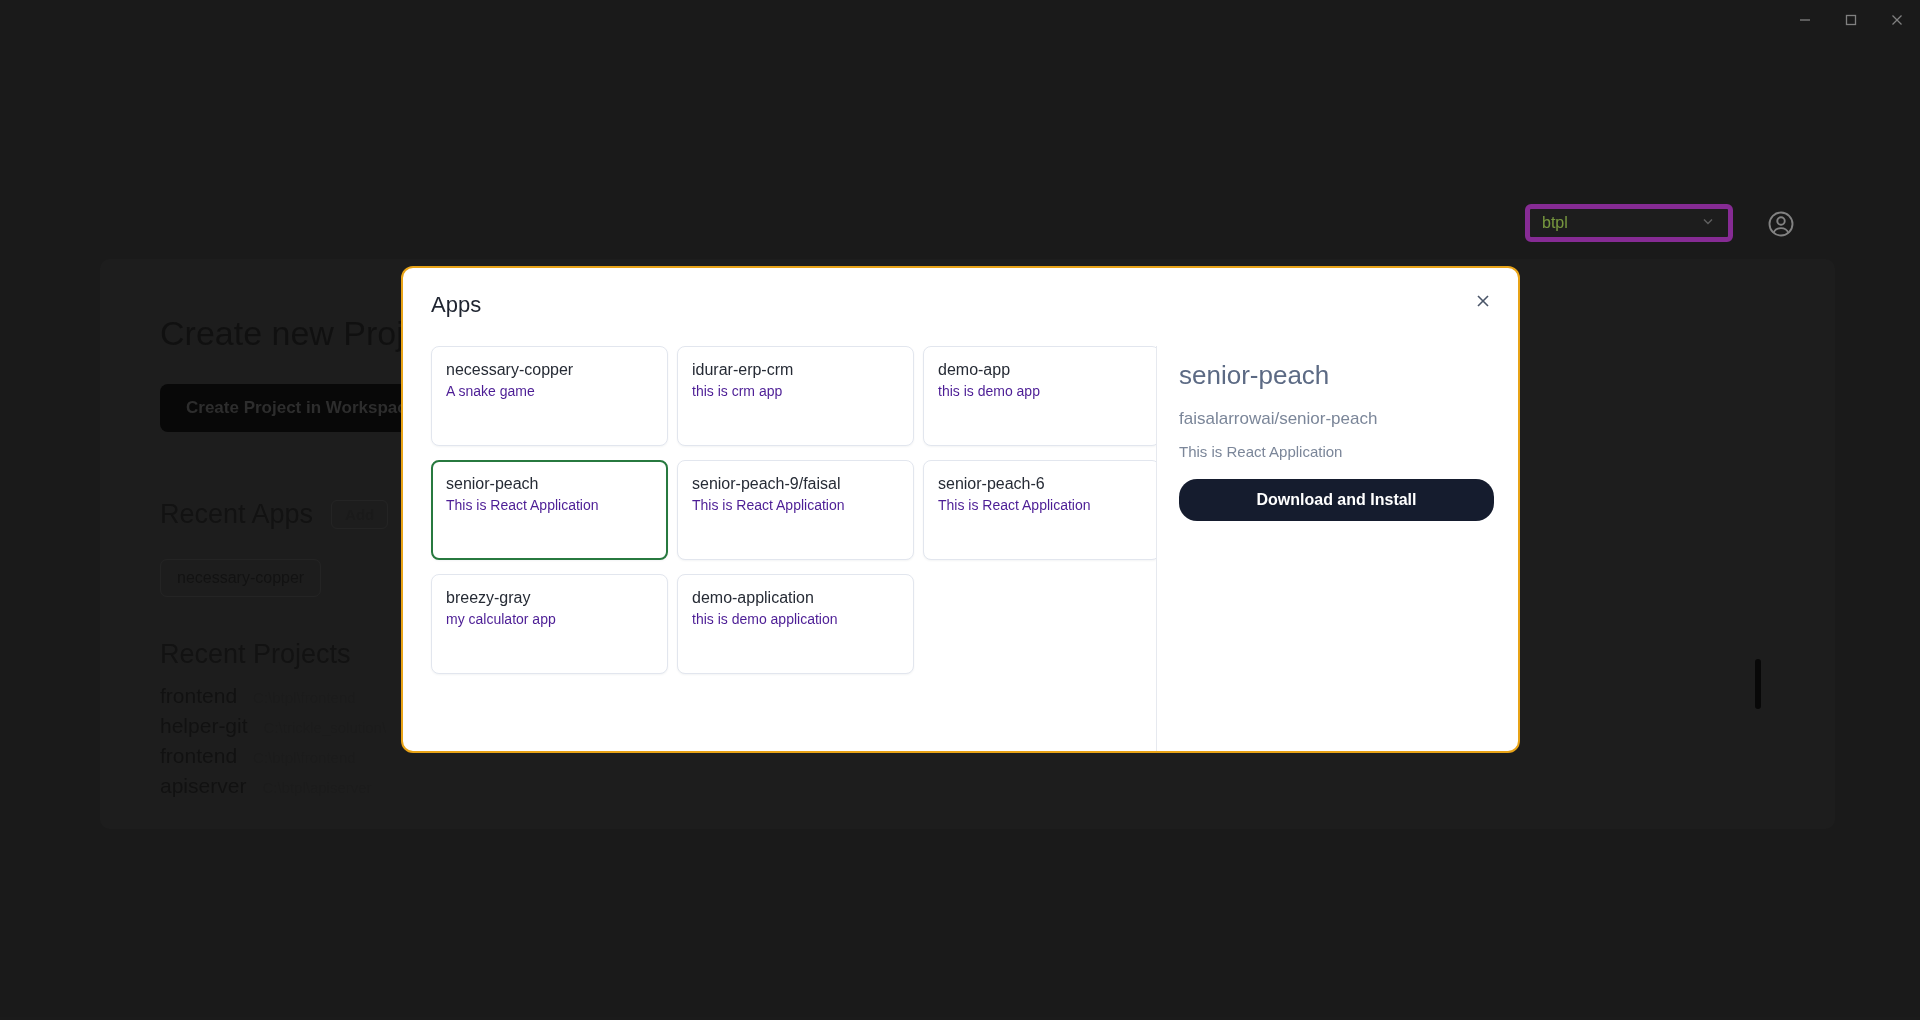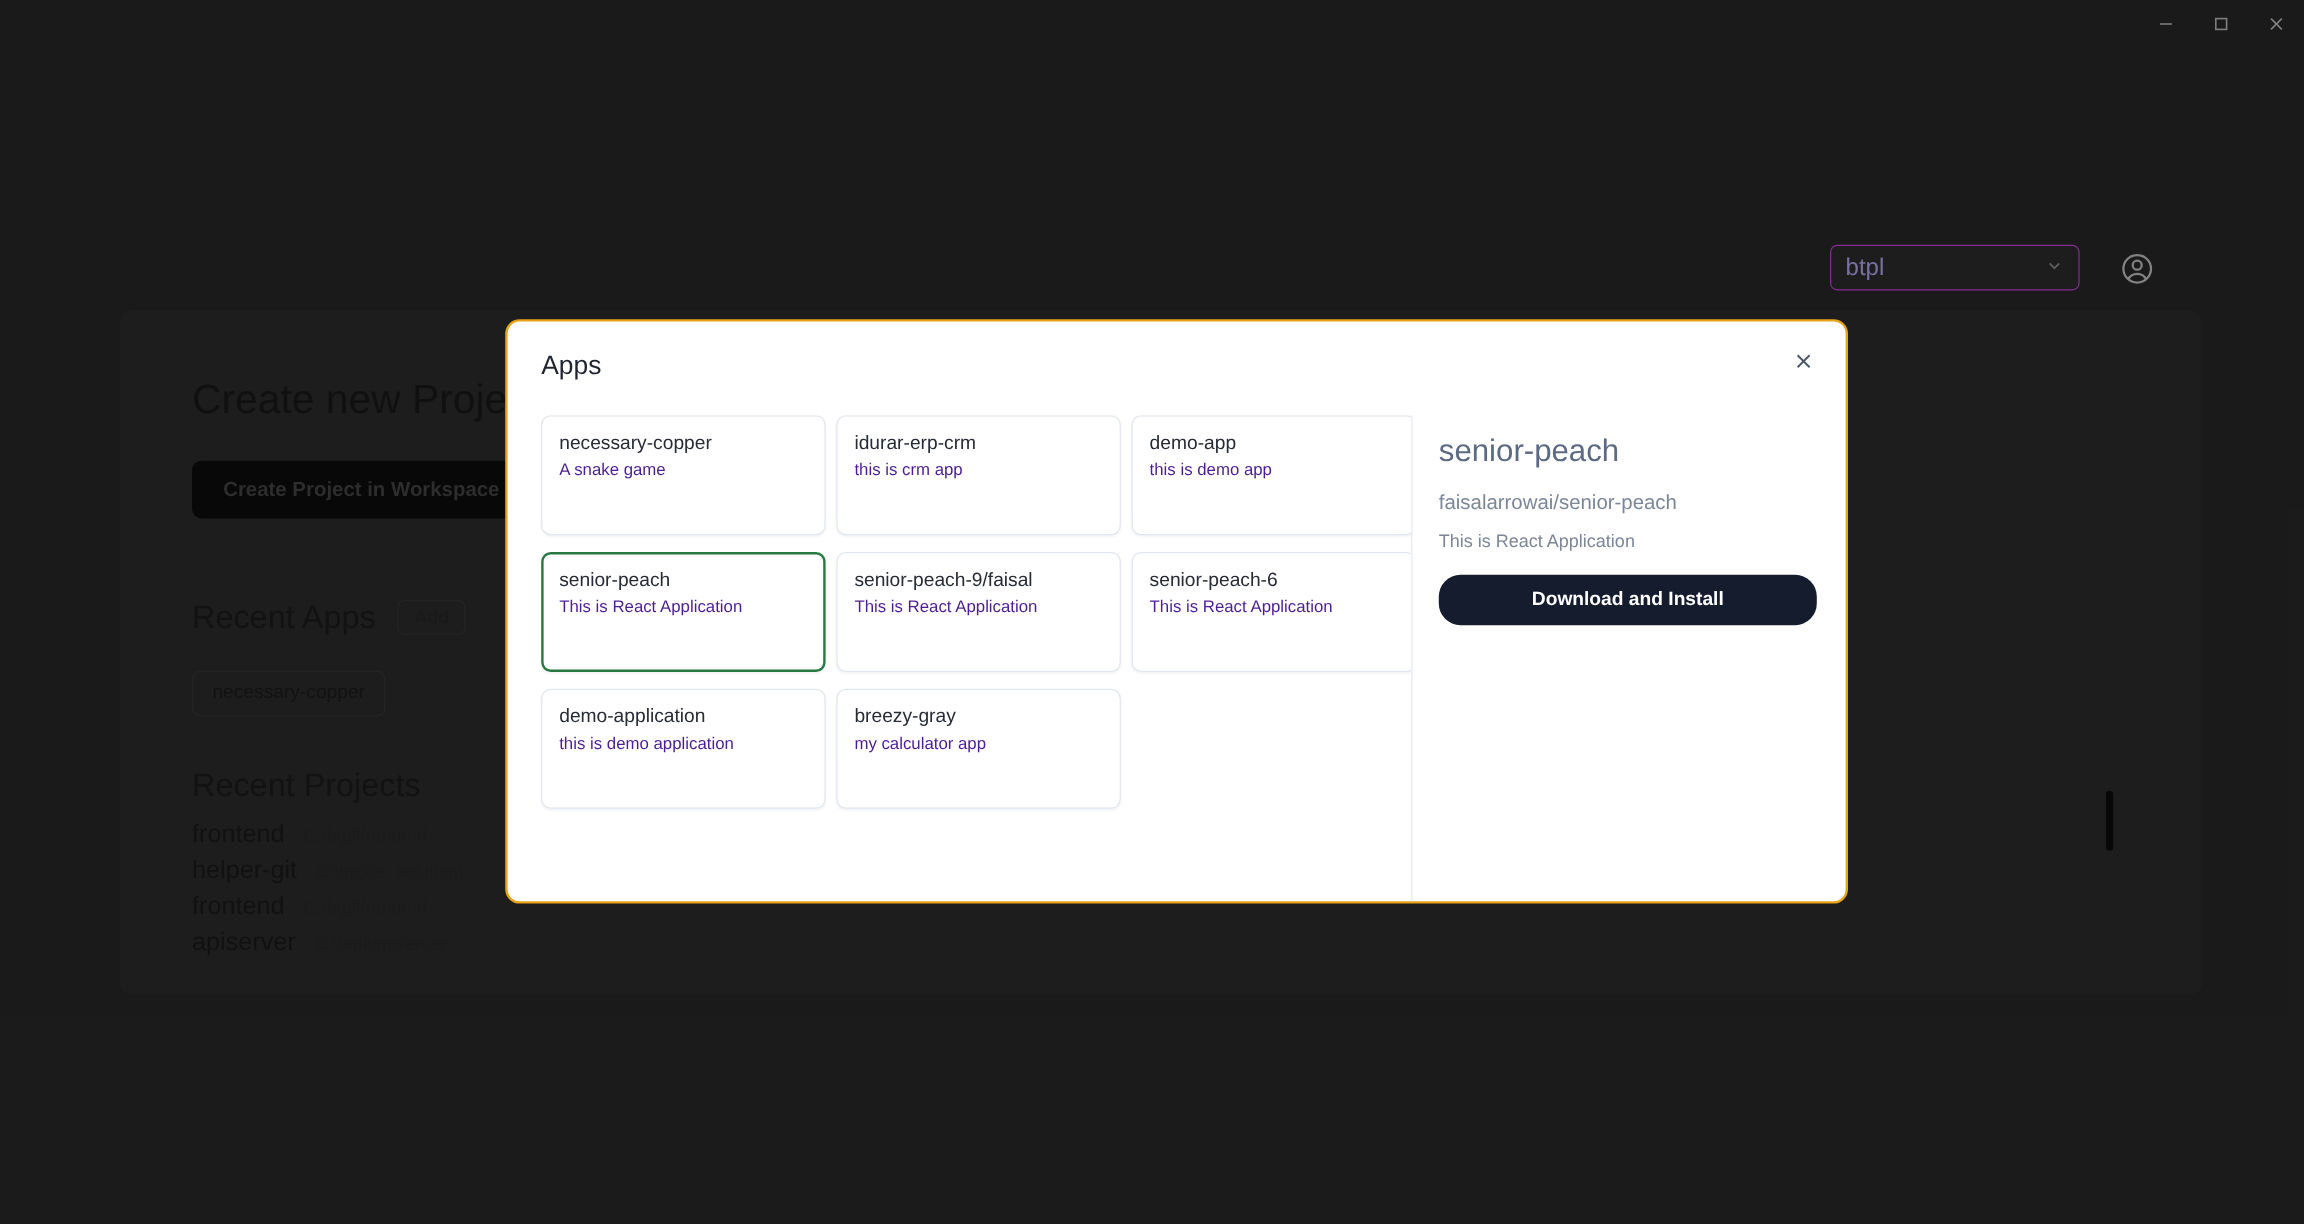--- a/index.html
+++ b/index.html
@@ -29,24 +29,24 @@
 
   
   #topbar {
     position: absolute; top: 40px; left: 0; width: 1920px; height: 180px;
     background: #2b2b2b;
   }
   #workspace-select {
     position: absolute; left: 1525px; top: 204px;
     width: 208px; height: 38px;
     background: #303030;
-    border: 1px solid #d946ef;
+    border: 5px solid #d946ef;
     border-radius: 6px;
     display: flex; align-items: center; padding: 0 12px;
-    color: #c4b5fd; font-size: 20px;
+    color: #bef264; font-size: 16px;
   }
   #workspace-select .chev { margin-left: auto; color: #9a9a9a; }
   #account-icon {
     position: absolute; left: 1766px; top: 209px;
     width: 30px; height: 30px; color: #d2d2d2;
   }
 
   
   #bg-panel {
     position: absolute; left: 100px; top: 259px;
@@ -113,21 +113,20 @@
     position: absolute; inset: 0;
     background: rgba(0,0,0,0.38);
   }
   #apps-modal {
     position: absolute; left: 401px; top: 266px;
     width: 1119px; height: 487px;
     background: #ffffff;
     border: 2px solid #e8a317;
     border-radius: 12px;
     overflow: hidden;
-    margin-left: 20px;
   }
   #modal-title {
     position: absolute; left: 28px; top: 24px;
     font-size: 22px; color: #1f2430; font-weight: 400;
   }
   #modal-close {
     position: absolute; right: 22px; top: 22px;
     width: 26px; height: 26px;
     display: flex; align-items: center; justify-content: center;
     color: #4a5568;
@@ -325,26 +324,26 @@
             </div>
             <div class="app-card">
               <div class="name">senior-peach-9/faisal</div>
               <div class="desc">This is React Application</div>
             </div>
             <div class="app-card">
               <div class="name">senior-peach-6</div>
               <div class="desc">This is React Application</div>
             </div>
             <div class="app-card">
+              <div class="name">breezy-gray</div>
+              <div class="desc">my calculator app</div>
+            </div>
+            <div class="app-card">
               <div class="name">demo-application</div>
               <div class="desc">this is demo application</div>
-            </div>
-            <div class="app-card">
-              <div class="name">breezy-gray</div>
-              <div class="desc">my calculator app</div>
             </div>
           </div>
       </div>
 
       <div id="detail-pane">
         <div id="detail-title">senior-peach</div>
         <div id="detail-repo">faisalarrowai/senior-peach</div>
         <div id="detail-desc">This is React Application</div>
         <button id="download-install-btn">Download and Install</button>
       </div>

